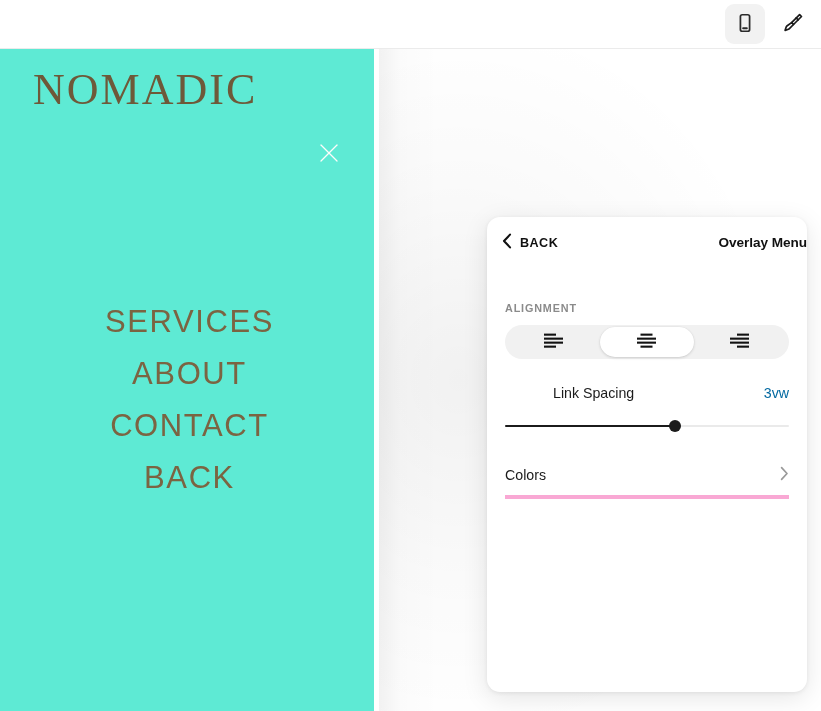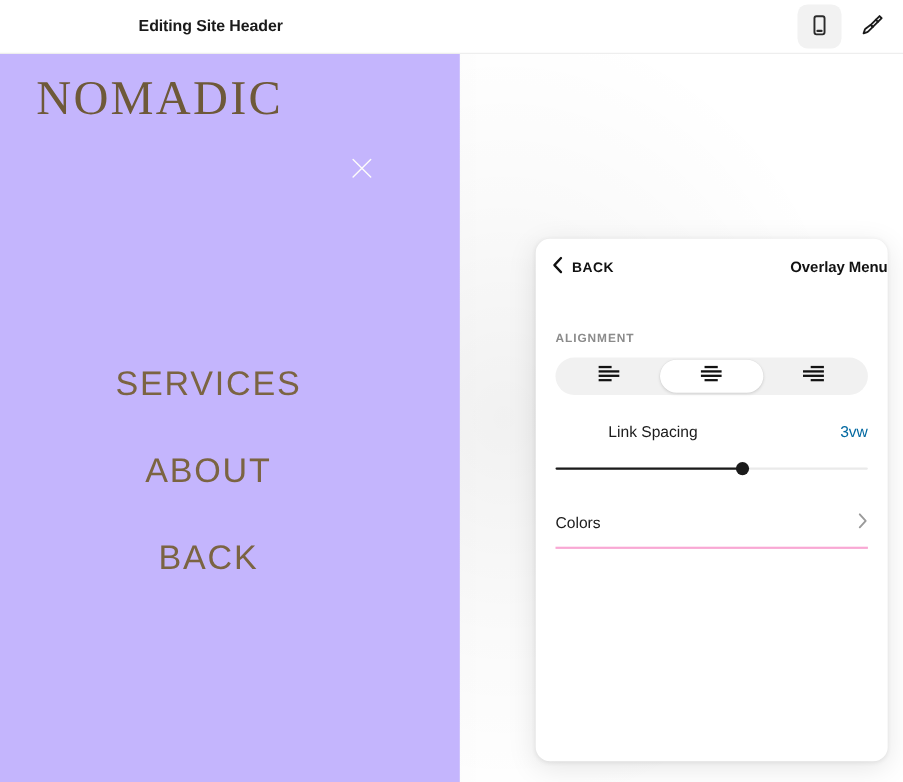--- a/index.html
+++ b/index.html
@@ -85,23 +85,23 @@
       radial-gradient(120% 90% at 18% 50%, rgba(0,0,0,0.055) 0%, rgba(0,0,0,0.018) 34%, rgba(0,0,0,0) 62%),
       linear-gradient(90deg, rgba(0,0,0,0.05) 0px, rgba(0,0,0,0.012) 22px, rgba(0,0,0,0) 60px),
       #ffffff;
   }
 
   
   .device {
     position: absolute;
     left: 0;
     top: 0;
-    width: 418px;
+    width: 374px;
     height: 662px;
-    background: #c4b5fd;
+    background: #5eead4;
     overflow: hidden;
   }
 
   .brand {
     position: absolute;
     left: 33px;
     top: 19px;
     font-family: "Liberation Serif", serif;
     font-size: 44px;
     line-height: 1;
@@ -141,21 +141,20 @@
     font-family: "Liberation Sans", sans-serif;
     font-weight: 300;
     font-size: 31px;
     letter-spacing: 1.6px;
     color: #7b6442;
     white-space: nowrap;
     cursor: pointer;
     display: flex;
     align-items: center;
     justify-content: flex-end;
-    margin-top: 27px;
   }
 
   .navlink .sub-chevron {
     position: absolute;
     right: -28px;
     top: 50%;
     transform: translateY(-50%);
     width: 16px;
     height: 22px;
   }
@@ -287,35 +286,34 @@
     border-radius: 50%;
     background: #1b1b1b;
   }
 
   .row-link {
     margin-top: 21px;
     height: 44px;
     display: flex;
     align-items: center;
     justify-content: space-between;
-    border-bottom: 2px solid #f9a8d4;
+    border-bottom: 4px solid #f9a8d4;
     cursor: pointer;
   }
   .row-link-label {
     font-size: 14.2px;
     color: #1b1b1b;
   }
 </style>
 </head>
 <body>
 
 <div id="app">
 
   <div class="topbar">
-    <div class="topbar-title">Editing Site Header</div>
 
     <div class="topbar-actions">
       <button class="icon-btn active">
         <span>
           <svg width="22" height="22" viewBox="0 0 24 24" fill="none" stroke="#2b2b2b" stroke-width="1.9" stroke-linecap="round" stroke-linejoin="round">
             <rect x="7" y="3" width="10" height="18" rx="2"></rect>
             <line x1="10" y1="17.6" x2="14" y2="17.6" stroke-width="2.2"></line>
           </svg>
         </span>
       </button>
@@ -348,20 +346,23 @@
           </svg>
         </span>
       </div>
 
       <nav class="navlist">
         <div class="navlink">
           <span>SERVICES</span>
         </div>
         <div class="navlink">
           <span>ABOUT</span>
+        </div>
+        <div class="navlink">
+          <span>CONTACT</span>
         </div>
         <div class="navlink">
           <span>BACK</span>
         </div>
       </nav>
     </div>
 
     <div class="panel">
 
       <div class="panel-head">

